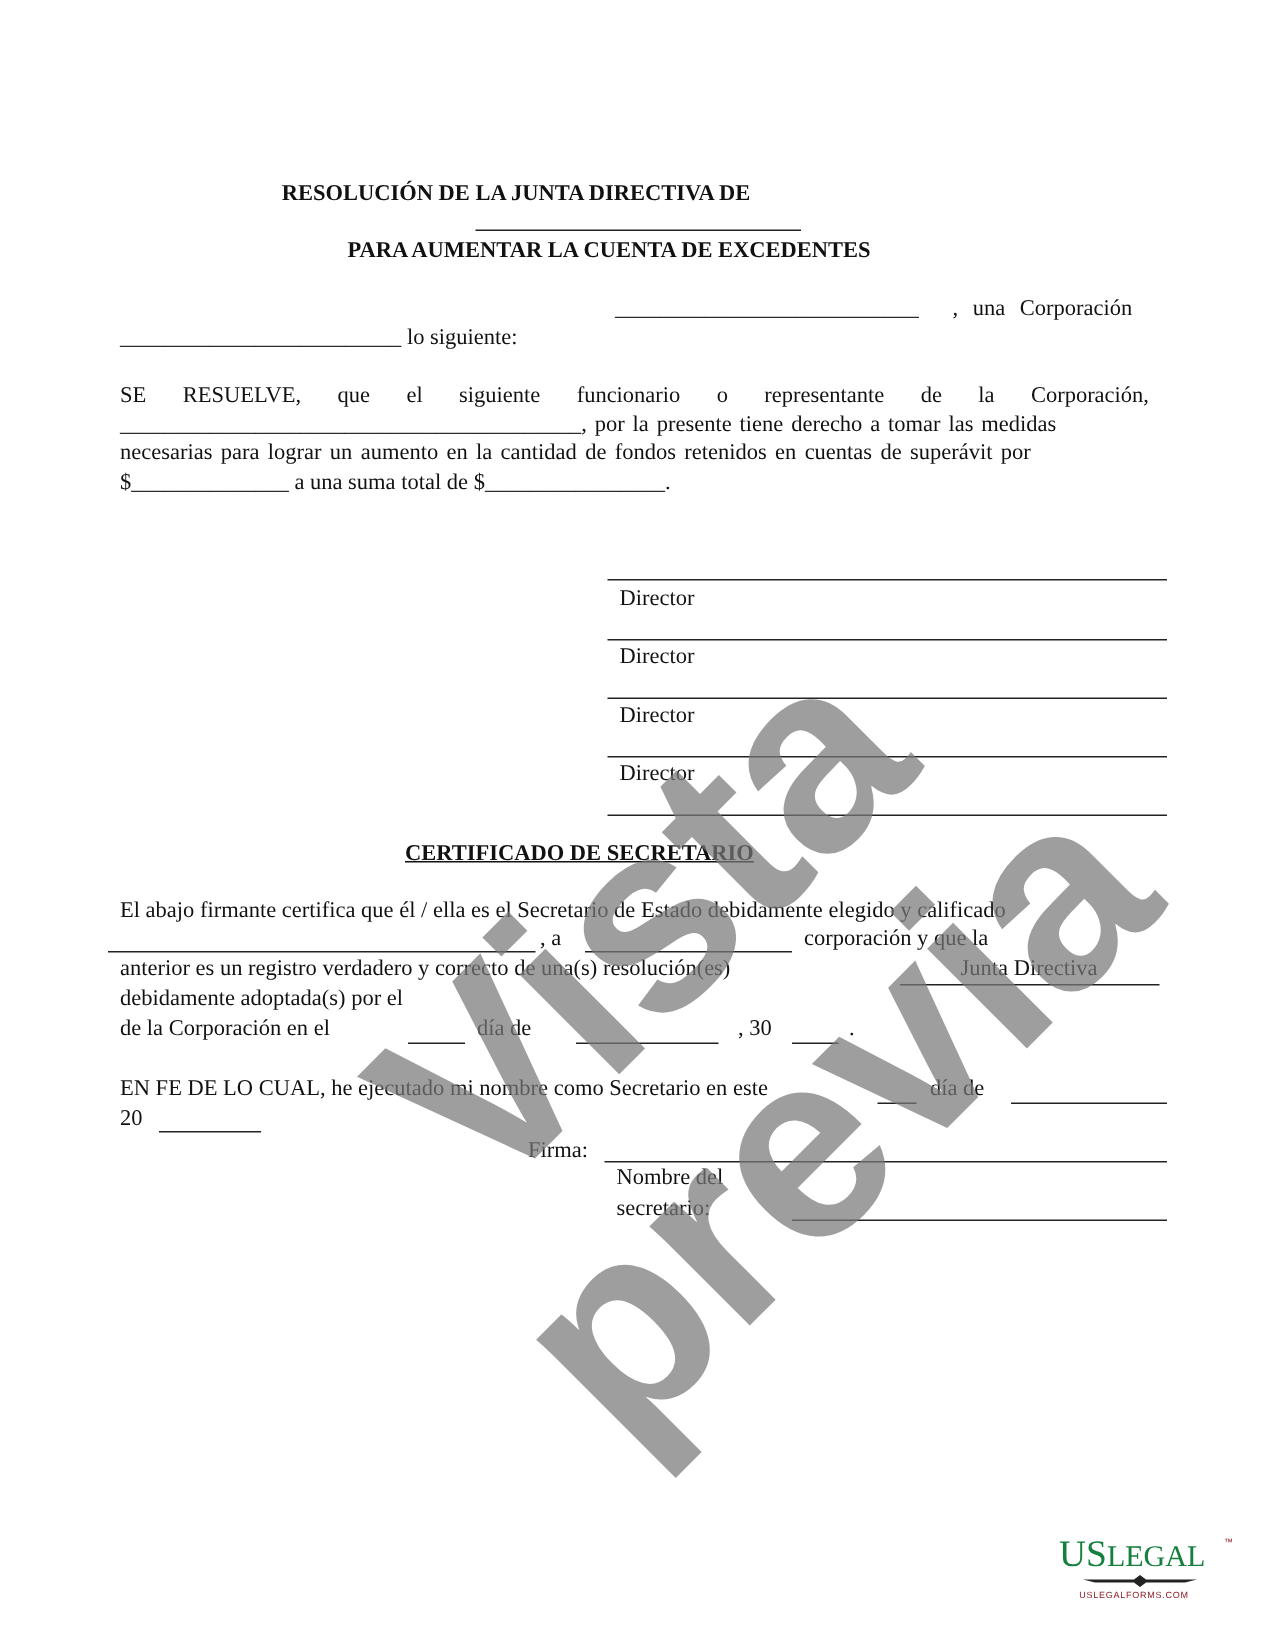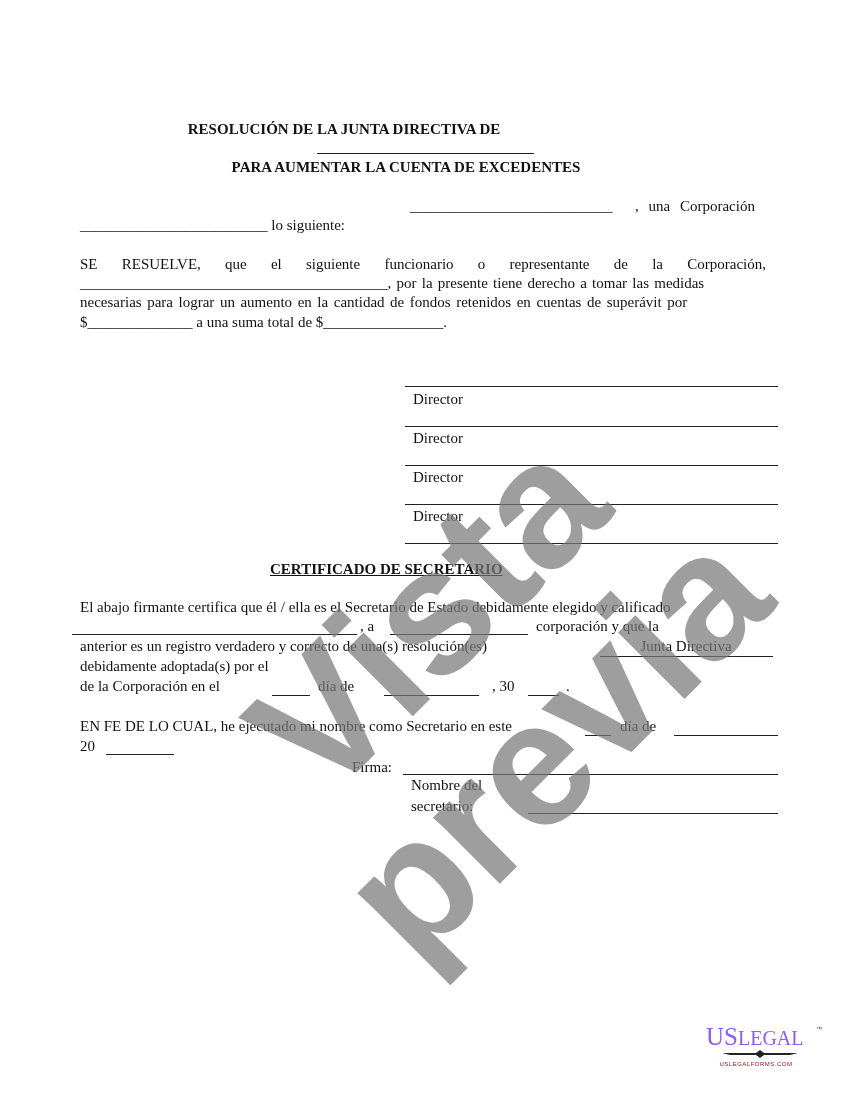--- a/index.html
+++ b/index.html
@@ -18,21 +18,21 @@
     }
     .watermark-text {
       position: absolute; left: 40px; top: 500px;
       transform: rotate(-45deg); transform-origin: center center;
       font-family: "Liberation Sans", "DejaVu Sans", sans-serif; font-weight: bold;
       font-size: 178px; letter-spacing: -2px; color: rgba(120,120,120,0.72);
       width: 900px; text-align: center; line-height: 180px;
     }
     .logo { position: absolute; left: 706px; top: 1024px; width: 118px; height: 44px; }
     .logo-main {
-      font-family: "Liberation Serif", "DejaVu Serif", serif; color: #8b5cf6; font-size: 25px;
+      font-family: "Liberation Serif", "DejaVu Serif", serif; color: #15803d; font-size: 25px;
       letter-spacing: 0px; line-height: 26px;
     }
     .logo-main .small { font-size: 20px; }
     .logo-tm { position: absolute; left: 110px; top: 2px; font-size: 6px; color: #8e1b24;
       font-family: "Liberation Sans", sans-serif; }
     .logo-sub { font-family: "Liberation Sans", "DejaVu Sans", sans-serif; font-size: 6px;
       color: #8e1b24; letter-spacing: 0.5px; text-align: center; width: 100px; margin-top: 6px; }
     .logo-wing { position: absolute; left: 14px; top: 26px; width: 80px; height: 8px; }
   </style>
 </head>

